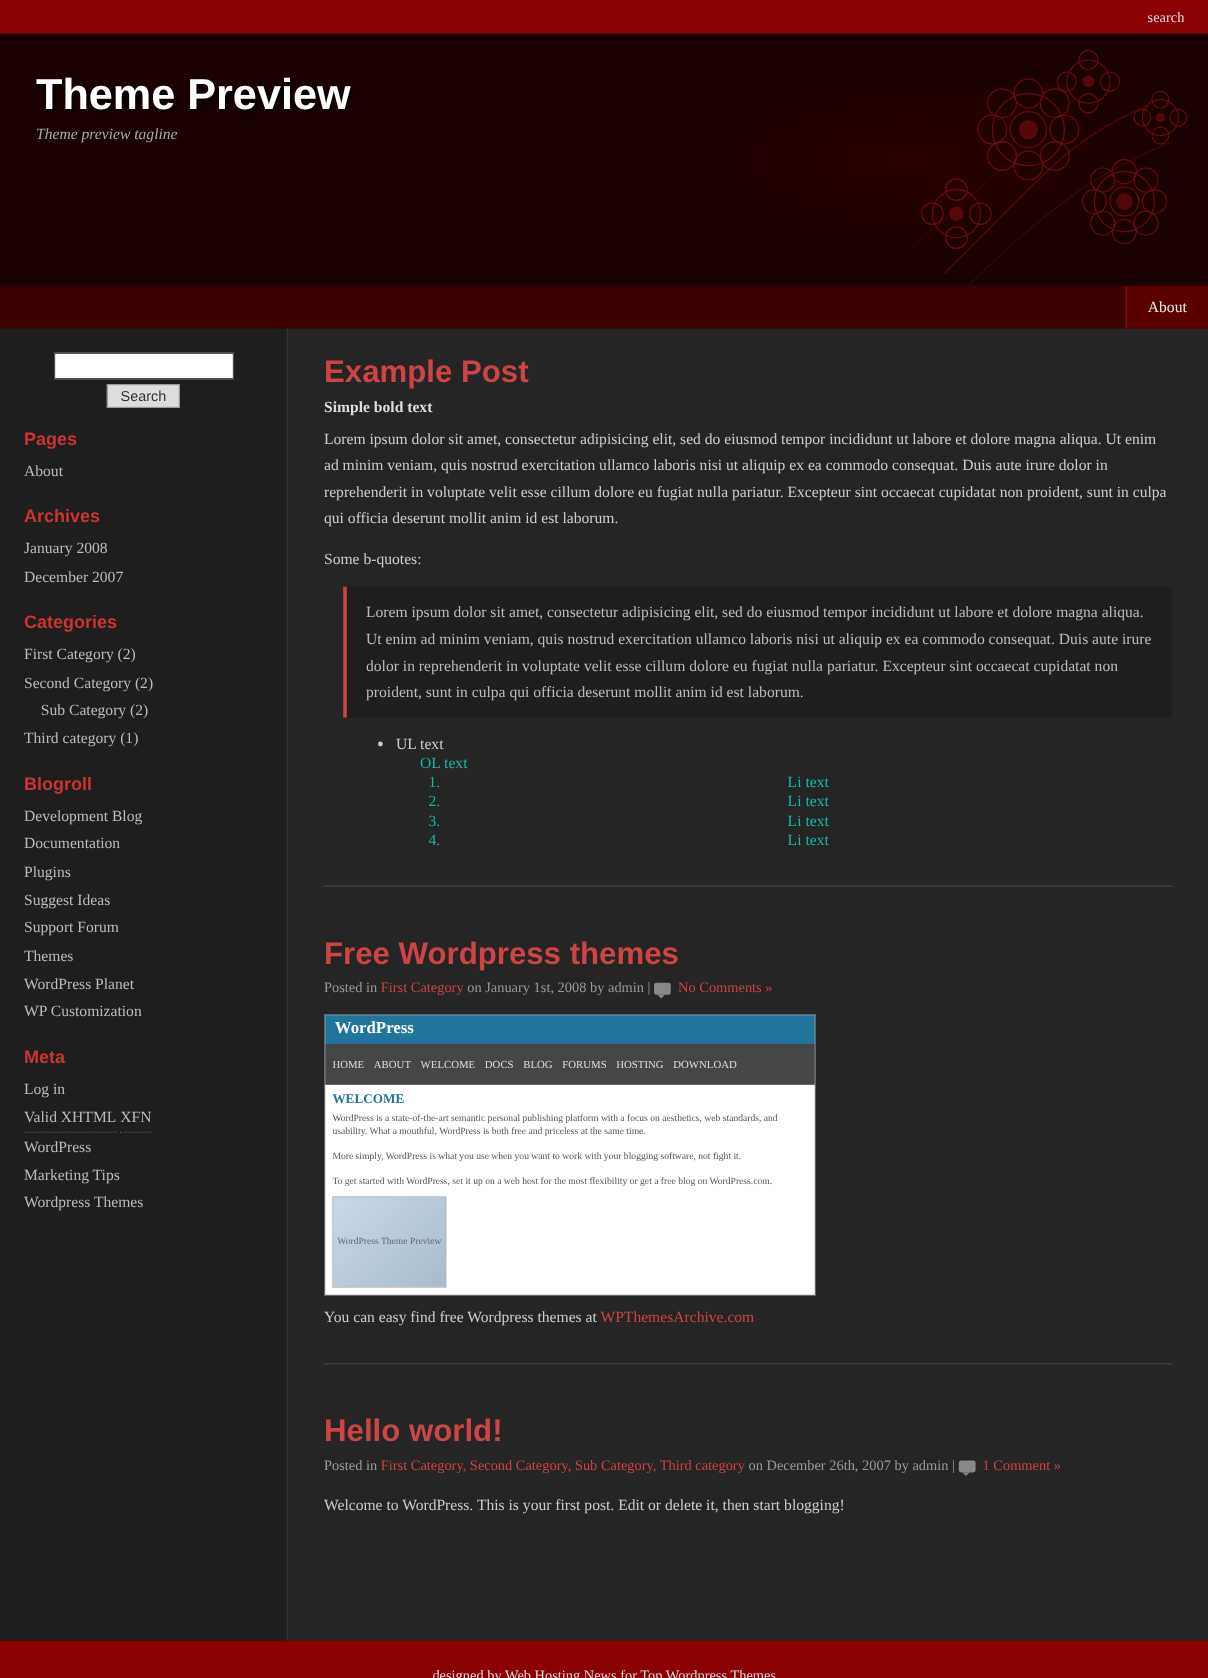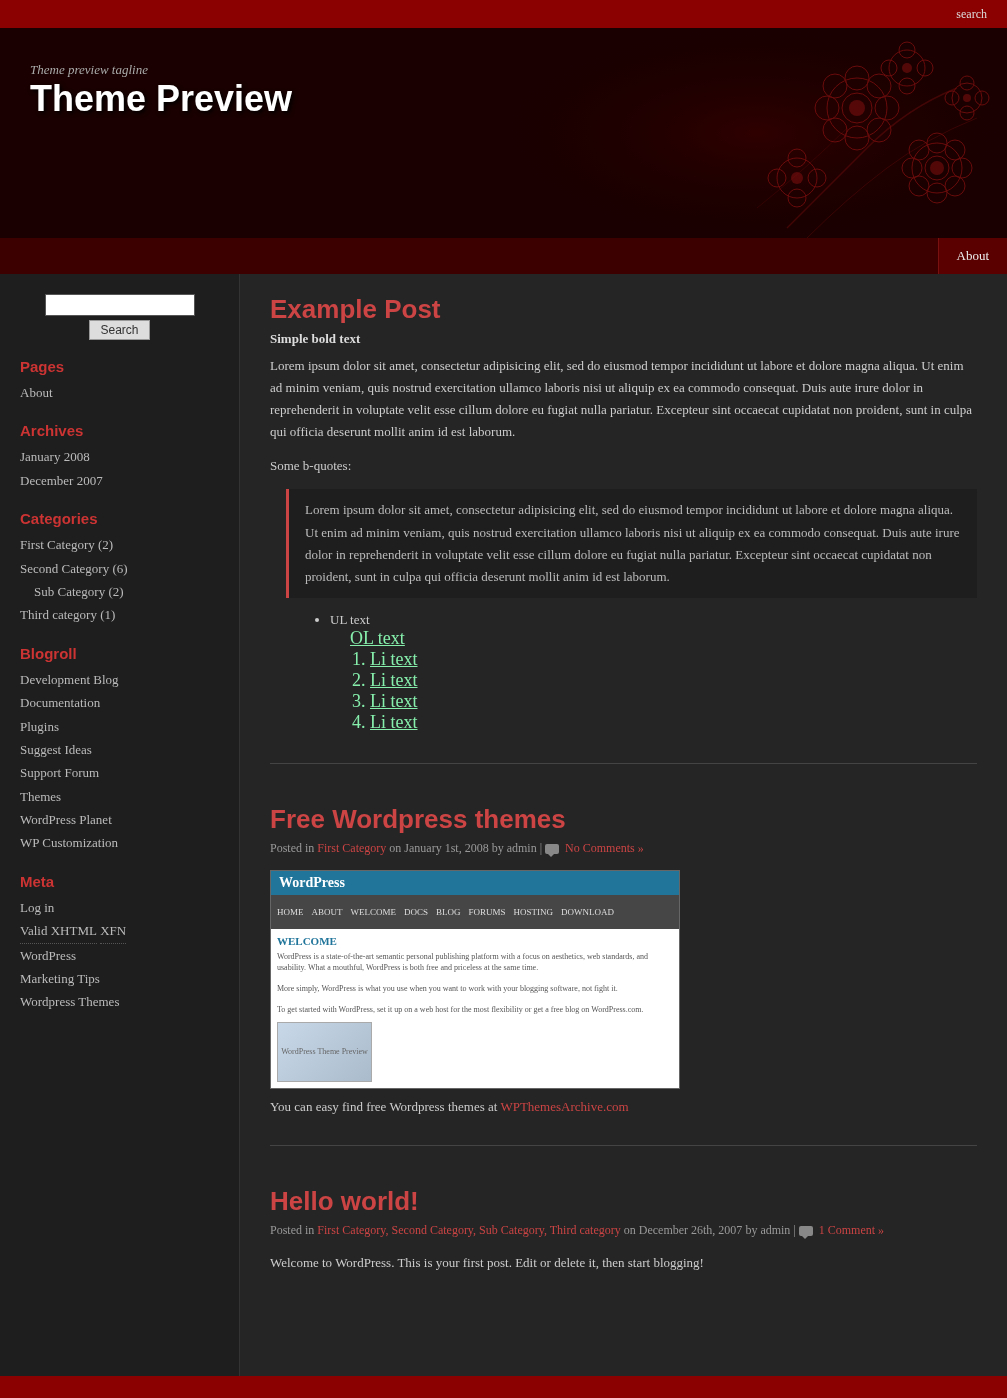--- a/index.html
+++ b/index.html
@@ -149,21 +149,21 @@
     .post-blockquote {
       border-left: 3px solid #cc4444;
       padding: 10px 16px;
       margin: 10px 0 14px 16px;
       color: #bbb;
       font-size: 13px;
       line-height: 1.7;
       background: #1e1e1e;
     }
     .post-ul { margin-left: 60px; list-style: disc; color: #ccc; font-size: 13px; }
-    .post-ol { margin-left: 80px; list-style: decimal; color: #86efac; font-size: 18px; text-decoration: underline; }
+    .post-ol { margin-left: 80px; list-style: decimal; color: #14b8a6; font-size: 13px; }
     .post-footer { color: #ccc; font-size: 13px; margin-top: 10px; }
     .post-footer a { color: #cc4444; }
 
     
     .wp-screenshot {
       width: 410px;
       border: 1px solid #666;
       background: #fff;
       margin: 10px 0;
     }
@@ -175,21 +175,21 @@
       padding: 0 8px;
     }
     .wp-logo-text { color: #fff; font-size: 14px; font-weight: bold; font-family: Georgia; }
     .wp-nav-bar { background: #464646; height: 34px; display: flex; align-items: center; gap: 8px; padding: 0 6px; }
     .wp-nav-item { color: #ddd; font-size: 9px; }
     .wp-body { padding: 6px; font-size: 9px; color: #333; display: flex; gap: 6px; flex-direction: column; }
     .wp-body-left { flex: 1; }
     .wp-body-right { width: 100px; }
     .wp-welcome { font-size: 11px; font-weight: bold; color: #21759b; margin-bottom: 4px; }
     .wp-body-text { font-size: 8px; color: #555; line-height: 1.4; }
-    .wp-thumb { width: 95px; height: 60px; background: #ddd; border: 1px solid #aaa; }
+    .wp-thumb { width: 95px; height: 76px; background: #ddd; border: 1px solid #aaa; }
 
     
     #footer {
       background: #8b0000;
       color: #ddd;
       text-align: center;
       padding: 18px 10px;
       font-size: 12px;
       line-height: 1.9;
     }
@@ -264,22 +264,22 @@
       <g fill="#8b1111" opacity="0.5">
         <circle cx="350" cy="80" r="8"></circle>
         <circle cx="430" cy="140" r="7"></circle>
         <circle cx="290" cy="150" r="6"></circle>
         <circle cx="400" cy="40" r="5"></circle>
         <circle cx="460" cy="70" r="4"></circle>
       </g>
     </svg>
   </div>
   <div id="header-content">
+    <div id="site-title">Theme Preview</div>
     <div id="site-tagline">Theme preview tagline</div>
-    <div id="site-title">Theme Preview</div>
   </div>
 </div>
 
 <div id="nav-bar">
   <a class="nav-item">About</a>
 </div>
 
 <div id="wrapper">
 
   <div id="sidebar">
@@ -295,21 +295,21 @@
     <a class="sidebar-link">About</a>
 
     
     <div class="sidebar-section-title">Archives</div>
     <a class="sidebar-link">January 2008</a>
     <a class="sidebar-link">December 2007</a>
 
     
     <div class="sidebar-section-title">Categories</div>
     <a class="sidebar-link">First Category (2)</a>
-    <a class="sidebar-link">Second Category (6)</a>
+    <a class="sidebar-link">Second Category (2)</a>
     <a class="sidebar-sublink">Sub Category (2)</a>
     <a class="sidebar-link">Third category (1)</a>
 
     
     <div class="sidebar-section-title">Blogroll</div>
     <a class="sidebar-link">Development Blog</a>
     <a class="sidebar-link">Documentation</a>
     <a class="sidebar-link">Plugins</a>
     <a class="sidebar-link">Suggest Ideas</a>
     <a class="sidebar-link">Support Forum</a>
@@ -332,21 +332,21 @@
     <div class="post">
       <div class="post-title">Example Post</div>
       <div class="post-bold">Simple bold text</div>
       <div class="post-body">Lorem ipsum dolor sit amet, consectetur adipisicing elit, sed do eiusmod tempor incididunt ut labore et dolore magna aliqua. Ut enim ad minim veniam, quis nostrud exercitation ullamco laboris nisi ut aliquip ex ea commodo consequat. Duis aute irure dolor in reprehenderit in voluptate velit esse cillum dolore eu fugiat nulla pariatur. Excepteur sint occaecat cupidatat non proident, sunt in culpa qui officia deserunt mollit anim id est laborum.</div>
       <div class="post-body">Some b-quotes:</div>
       <blockquote class="post-blockquote">Lorem ipsum dolor sit amet, consectetur adipisicing elit, sed do eiusmod tempor incididunt ut labore et dolore magna aliqua. Ut enim ad minim veniam, quis nostrud exercitation ullamco laboris nisi ut aliquip ex ea commodo consequat. Duis aute irure dolor in reprehenderit in voluptate velit esse cillum dolore eu fugiat nulla pariatur. Excepteur sint occaecat cupidatat non proident, sunt in culpa qui officia deserunt mollit anim id est laborum.</blockquote>
       <ul class="post-ul">
         <li>UL text</li>
         <ul class="post-ol" style="list-style:none; margin-left:20px;">
           <li>OL text</li>
-          <ol style="list-style:decimal; margin-left:20px;">
+          <ol style="list-style:decimal; margin-left:20px;text-align:center;">
             <li>Li text</li>
             <li>Li text</li>
             <li>Li text</li>
             <li>Li text</li>
           </ol>
         </ul>
       </ul>
     </div>
 
     <div class="post">

